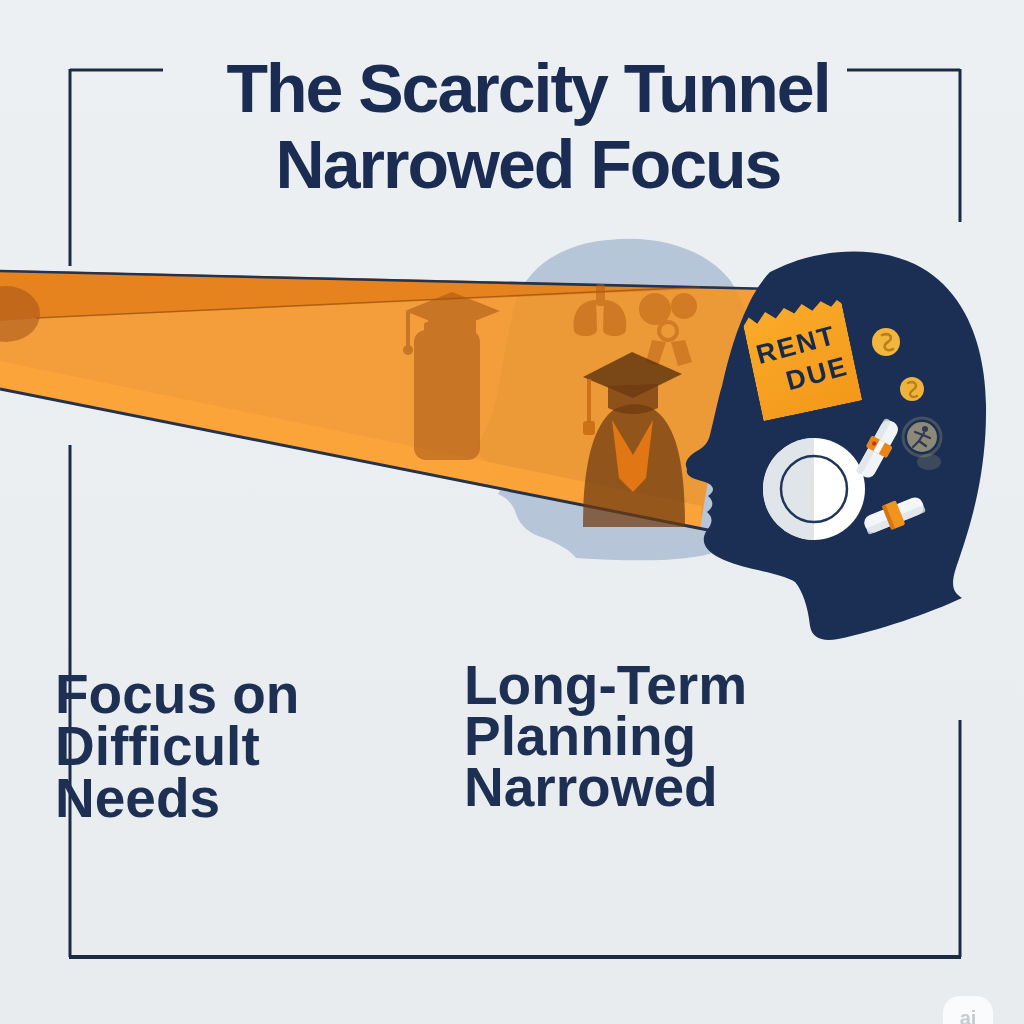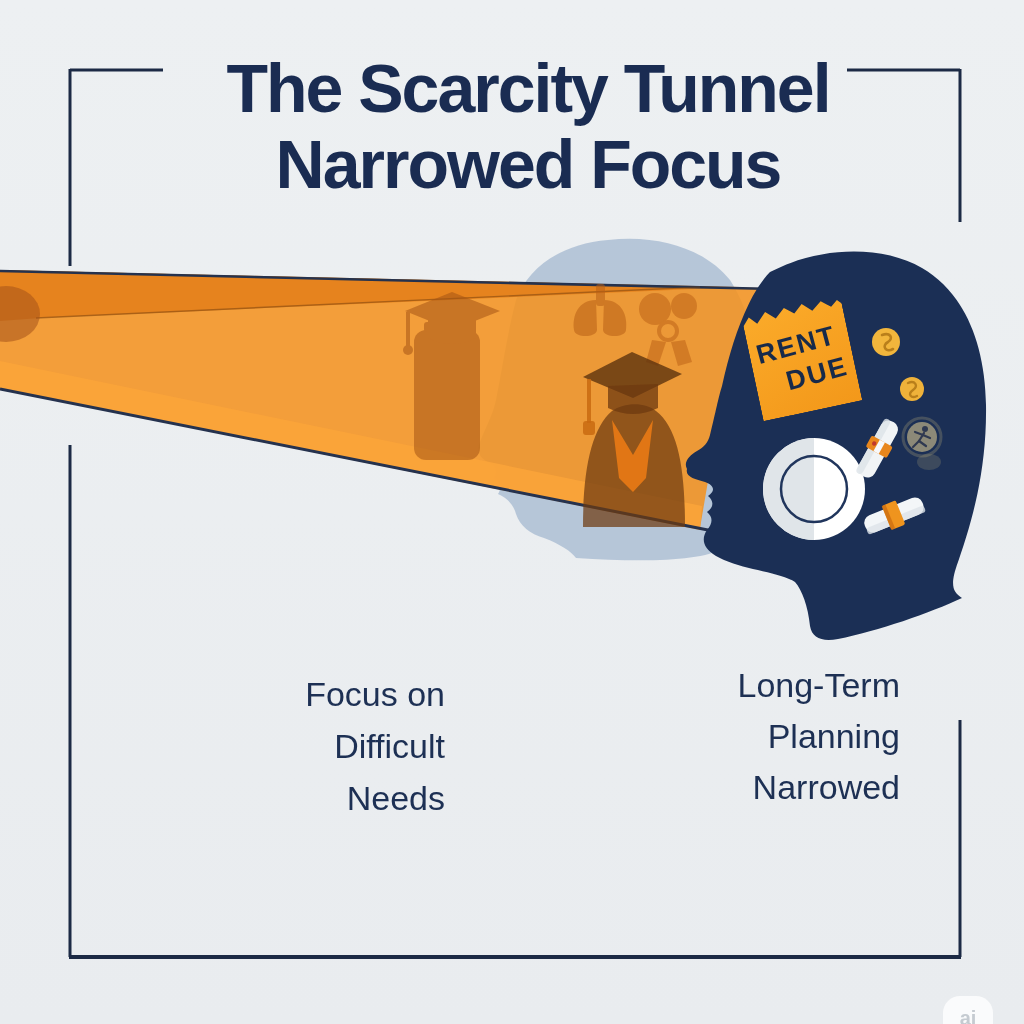--- a/index.html
+++ b/index.html
@@ -2,23 +2,23 @@
 <html><head>
 <meta charset="utf-8">
 <style>
   html,body{margin:0;padding:0;}
   body{width:1024px;height:1024px;overflow:hidden;background:#ebeef1;
        font-family:"Liberation Sans","DejaVu Sans",sans-serif;}
   .canvas{position:relative;width:1024px;height:1024px;background:linear-gradient(180deg,#edf0f2 0%,#e9ecef 100%);}
   .art{position:absolute;left:0;top:0;}
   .title{position:absolute;left:0;top:50px;width:1000px;text-align:center;
          color:#1a2c52;font-weight:bold;font-size:68px;line-height:76px;letter-spacing:-2px;margin-left:28px;}
-  .label{position:absolute;color:#1d3054;font-weight:normal;font-size:34px;text-align:right;}
+  .label{position:absolute;color:#1d3054;font-weight:bold;font-size:55px;text-align:left;}
   .label-left{left:55px;top:668px;width:390px;line-height:52px;}
-  .label-right{left:480px;top:660px;width:420px;line-height:51px;}
+  .label-right{left:464px;top:660px;width:420px;line-height:51px;}
   .rent-note{position:absolute;left:751px;top:302px;width:101px;height:110px;
              background:linear-gradient(160deg,#fbab2a 0%,#f3981a 100%);
              transform:rotate(-12deg);
              clip-path:polygon(0% 12%,7% 5%,14% 12%,24% 3%,33% 11%,43% 3%,52% 10%,61% 3%,70% 11%,80% 4%,89% 11%,96% 6%,100% 10%,100% 100%,0% 100%);}
   .rent-inner{position:absolute;left:8px;top:26px;width:90px;transform:rotate(-3deg);
               color:#172a4a;font-weight:bold;font-size:27px;line-height:33px;letter-spacing:2px;}
   .rent-line2{margin-left:22px;}
   .ai-badge{position:absolute;left:943px;top:996px;width:50px;height:44px;border-radius:17px;
             background:rgba(255,255,255,0.78);color:#c5cbd1;font-weight:bold;font-size:20px;
             display:flex;align-items:center;justify-content:center;}

